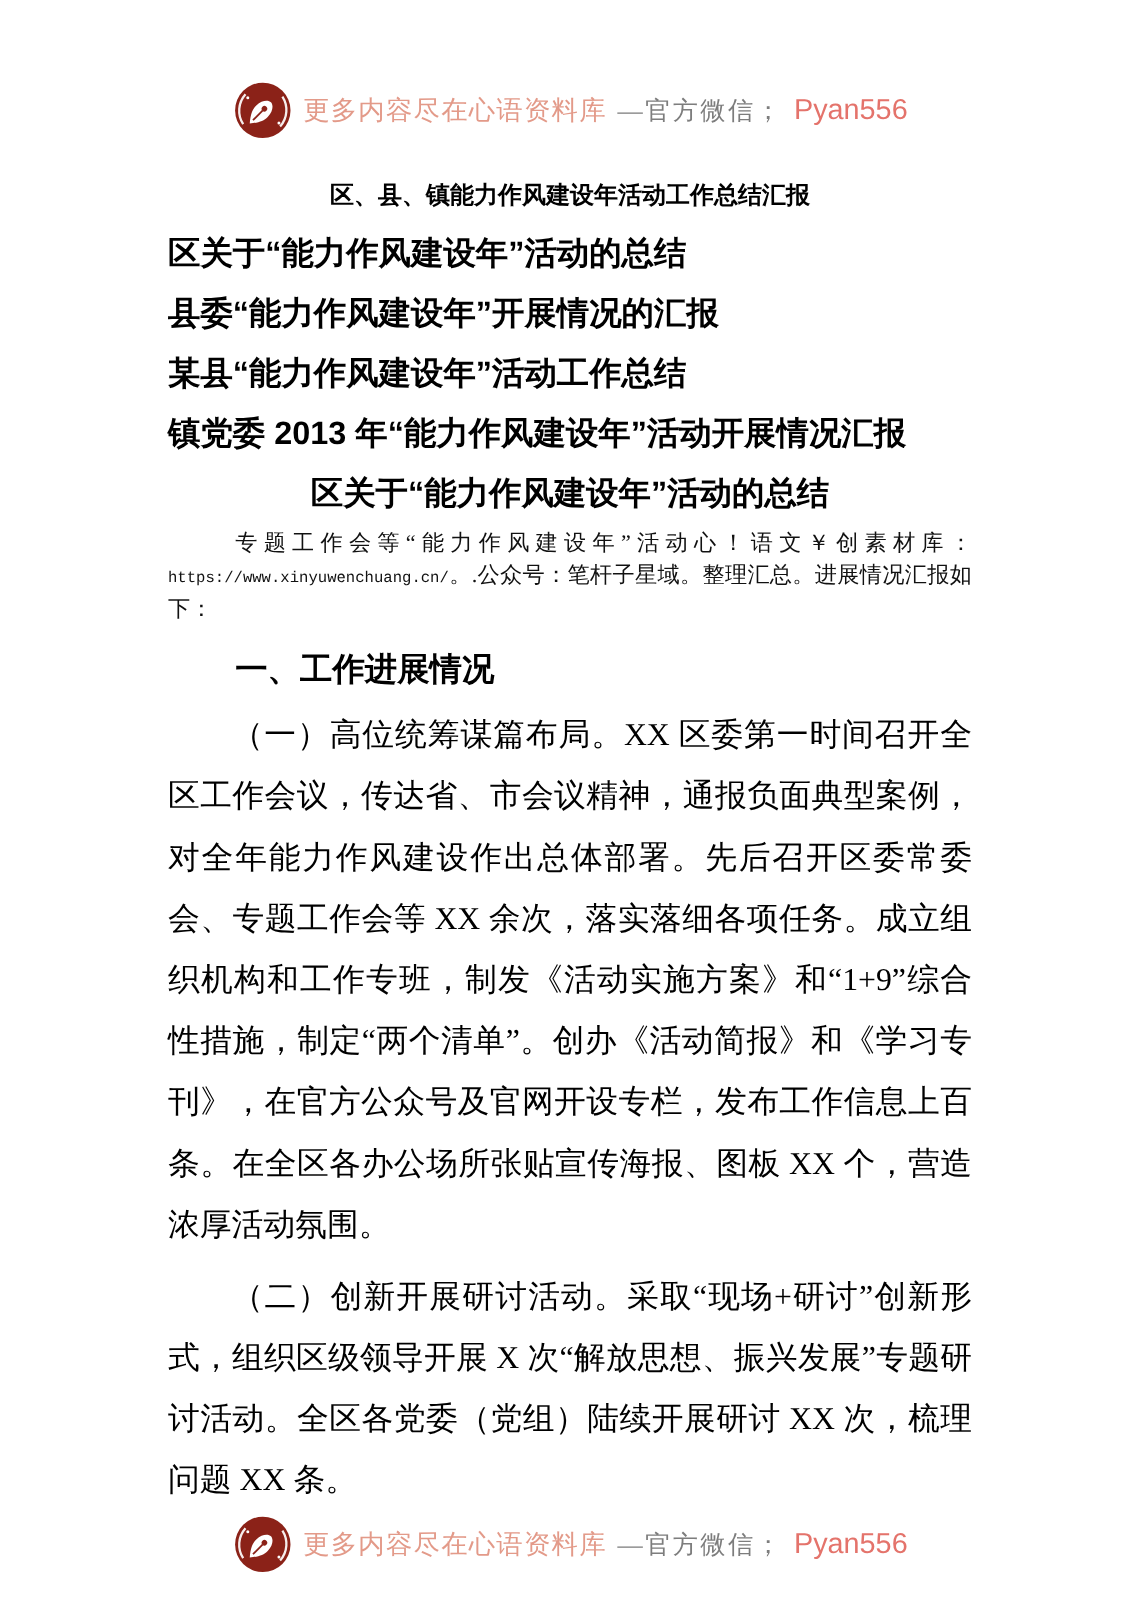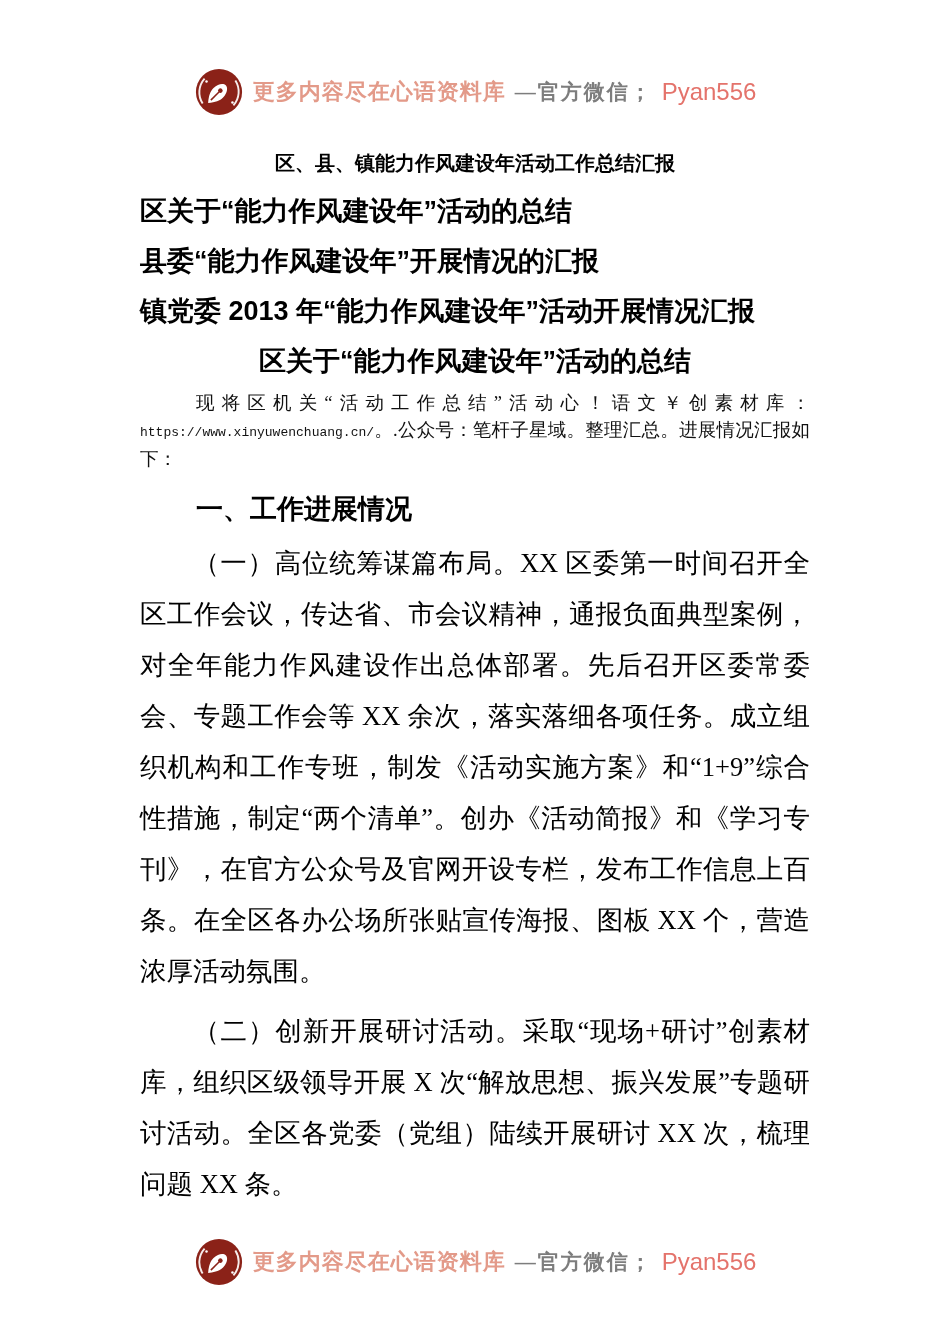--- a/index.html
+++ b/index.html
@@ -16,26 +16,26 @@
   }
   
   .brand{
     flex:none;
     display:flex;align-items:center;justify-content:center;
     gap:9px;
     height:56px;
   }
   .brand .logo{width:50px;height:50px;display:block;flex:none;}
   .brand-main{
-    font-size:22px;font-weight:bold;letter-spacing:1px;
+    font-size:22px;font-weight:normal;letter-spacing:1px;
     color:#e39a89;
     font-family:"Liberation Serif", serif;
   }
   .brand-dash{
-    font-size:21px;color:#7d7d7d;font-weight:bold;letter-spacing:2px;
+    font-size:21px;color:#7d7d7d;font-weight:normal;letter-spacing:2px;
     font-family:"Liberation Serif", serif;
   }
   .brand-id{
     font-size:24px;color:#e4736b;
     font-family:"Liberation Sans", sans-serif;
     text-align:right;
   }
   .doc-title{
     margin:24px 0 0 0;
     text-align:center;
@@ -103,31 +103,32 @@
     <span class="brand-main">更多内容尽在心语资料库</span>
       <span class="brand-dash">—官方微信；</span>
       <span class="brand-id">Pyan556</span>
   </div>
 
   <h1 class="doc-title">区、县、镇能力作风建设年活动工作总结汇报</h1>
 
   <div class="subtitles">
     <div class="subtitle">区关于“能力作风建设年”活动的总结</div>
     <div class="subtitle">县委“能力作风建设年”开展情况的汇报</div>
+    <div class="subtitle">某县“能力作风建设年”活动工作总结</div>
     <div class="subtitle">镇党委 2013 年“能力作风建设年”活动开展情况汇报</div>
   </div>
 
   <h2 class="section-title">区关于“能力作风建设年”活动的总结</h2>
 
-  <p class="intro"><span>现将区机关“活动工作总结”活动心！语文￥创素材库： </span><span class="url">https://www.xinyuwenchuang.cn/</span><span>。.公众号：笔杆子星域。整理汇总。进展情况汇报如下：</span></p>
+  <p class="intro"><span>专题工作会等“能力作风建设年”活动心！语文￥创素材库： </span><span class="url">https://www.xinyuwenchuang.cn/</span><span>。.公众号：笔杆子星域。整理汇总。进展情况汇报如下：</span></p>
 
   <h3 class="heading1">一、工作进展情况</h3>
 
   <p class="body-para">（一）高位统筹谋篇布局。XX 区委第一时间召开全区工作会议，传达省、市会议精神，通报负面典型案例，对全年能力作风建设作出总体部署。先后召开区委常委会、专题工作会等 XX 余次，落实落细各项任务。成立组织机构和工作专班，制发《活动实施方案》和“1+9”综合性措施，制定“两个清单”。创办《活动简报》和《学习专刊》，在官方公众号及官网开设专栏，发布工作信息上百条。在全区各办公场所张贴宣传海报、图板 XX 个，营造浓厚活动氛围。</p>
-  <p class="body-para">（二）创新开展研讨活动。采取“现场+研讨”创素材库，组织区级领导开展 X 次“解放思想、振兴发展”专题研讨活动。全区各党委（党组）陆续开展研讨 XX 次，梳理问题 XX 条。</p>
+  <p class="body-para">（二）创新开展研讨活动。采取“现场+研讨”创新形式，组织区级领导开展 X 次“解放思想、振兴发展”专题研讨活动。全区各党委（党组）陆续开展研讨 XX 次，梳理问题 XX 条。</p>
 
   <div class="brand footer">
     <span class="logo">
       <svg viewBox="0 0 52 52" width="50" height="50">
         <circle cx="26" cy="26" r="24" fill="#8b2218"></circle>
         <path d="M9 38 A21.5 21.5 0 0 1 11 12" stroke="#ffffff" stroke-width="2" fill="none" opacity="0.92"></path>
         <path d="M43 14 A21.5 21.5 0 0 1 41 40" stroke="#ffffff" stroke-width="2" fill="none" opacity="0.92"></path>
         <g transform="rotate(225 26 26)">
           <path d="M26 10 C31 16 33 20 33 25 C33 32 29 36 26 36 C23 36 19 32 19 25 C19 20 21 16 26 10 Z" fill="#ffffff"></path>
           <line x1="26" y1="14" x2="26" y2="26" stroke="#8b2218" stroke-width="1.6"></line>

